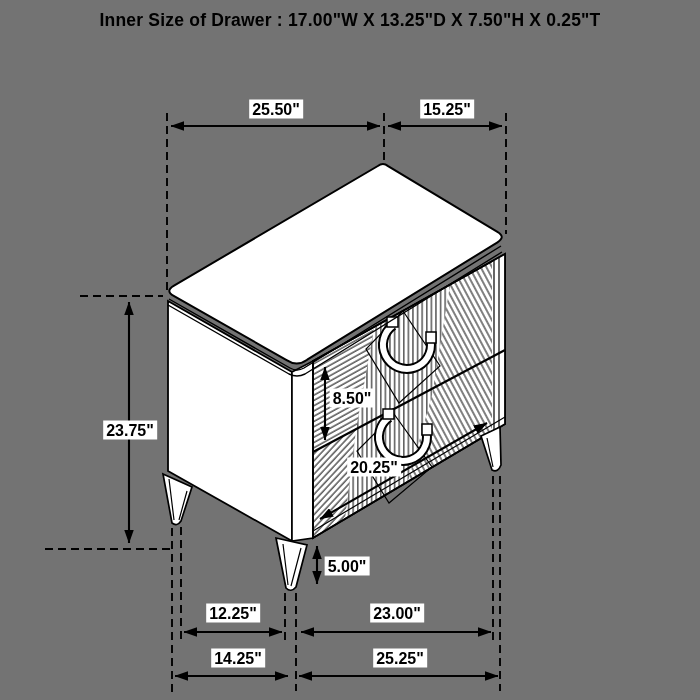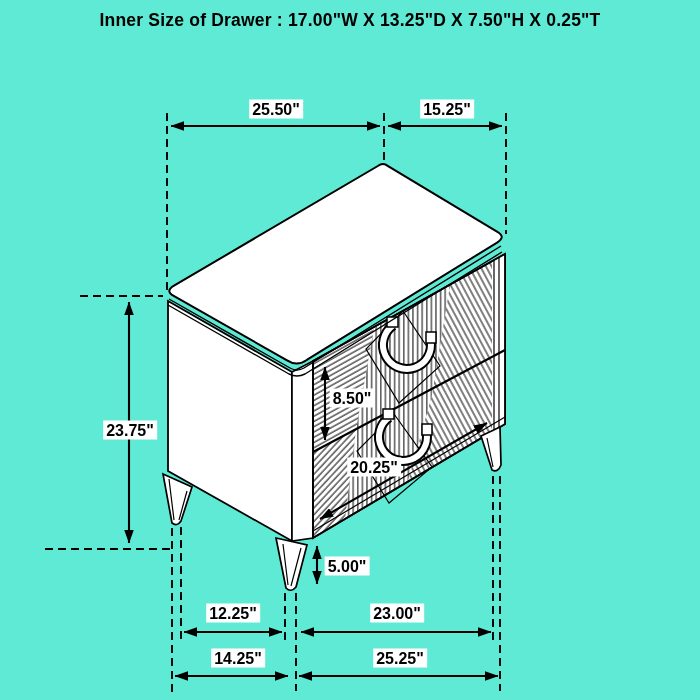--- a/index.html
+++ b/index.html
@@ -1,17 +1,17 @@
 <!DOCTYPE html>
 <html><head>
 <meta charset="utf-8">
 <style>
   html,body{margin:0;padding:0;}
   #stage{
-    position:relative;width:700px;height:700px;background:#5eead4;
+    position:relative;width:700px;height:700px;background:#737373;
     font-family:"Liberation Sans","DejaVu Sans",sans-serif;overflow:hidden;
   }
   #drawing{position:absolute;left:0;top:0;}
   .title{
     position:absolute;left:0;top:10px;width:700px;text-align:center;
     font-size:17.5px;font-weight:bold;color:#000;letter-spacing:0.2px;
   }
   .dim-label{
     position:absolute;transform:translate(-50%,-50%);
     background:#ffffff;color:#000;font-size:16px;font-weight:bold;

